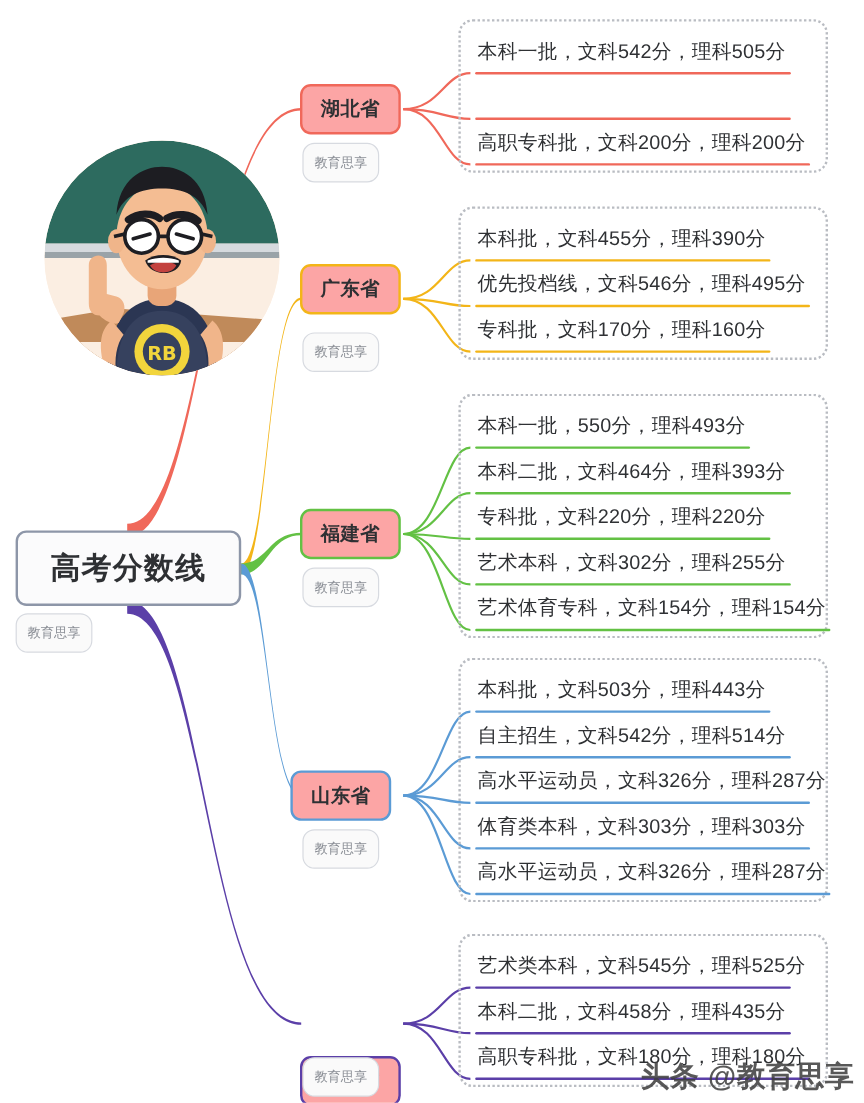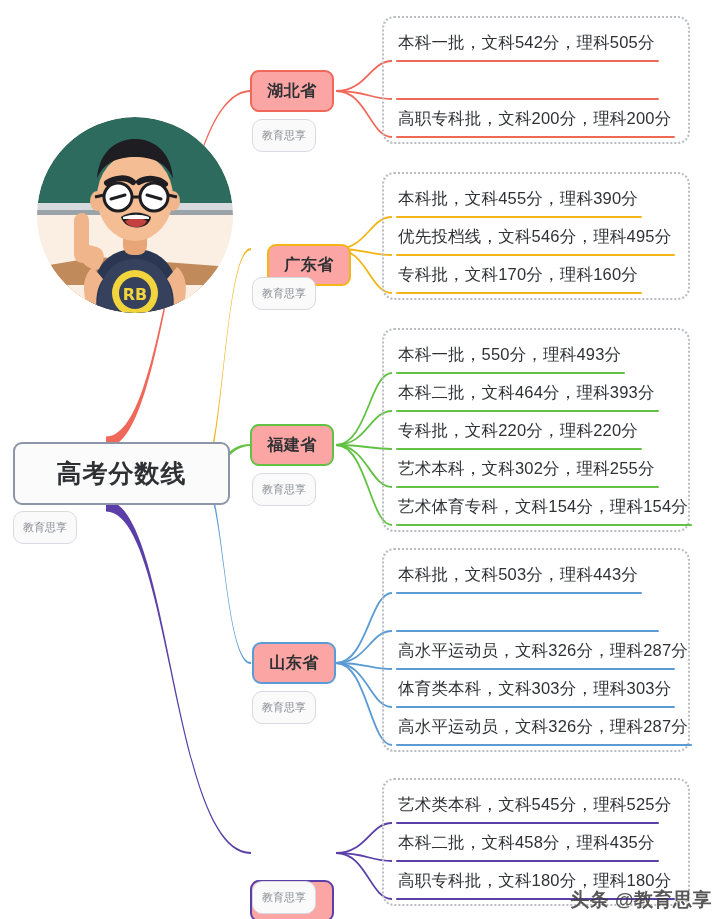--- a/index.html
+++ b/index.html
@@ -33,21 +33,21 @@
     border-radius: 50%;
     overflow: hidden;
     z-index: 3;
     background: #fdf1e6;
   }
 
   
   .root-node {
     position: absolute;
     left: 13px; top: 442px;
-    width: 217px; height: 63px;
+    width: 188px; height: 63px;
     background: #fbfbfc;
     border: 2px solid #8d96a8;
     border-radius: 9px;
     display: flex; align-items: center; justify-content: center;
     z-index: 4;
   }
   .root-node .root-label {
     font-size: 25px;
     font-weight: bold;
     color: #2e3033;
@@ -113,21 +113,21 @@
     position: absolute;
     left: 0; bottom: 0;
     height: 2px;
     border-radius: 1px;
   }
 
   
   .watermark {
     position: absolute;
     right: 8px; bottom: 6px;
-    font-size: 19px;
+    font-size: 24px;
     font-weight: bold;
     color: #3c3c3c;
     opacity: 0.85;
     z-index: 6;
     white-space: nowrap;
     letter-spacing: 0.5px;
   }
 </style>
 </head>
 <body>
@@ -236,21 +236,21 @@
           <div class="leaf-rule" style="background: rgb(240, 104, 90); width: 263px;"></div>
         </div>
         <div class="leaf-item">
           <div class="leaf-rule" style="background: rgb(240, 104, 90); width: 263px;"></div>
         </div>
         <div class="leaf-item">
           <span class="leaf-text">高职专科批，文科200分，理科200分</span>
           <div class="leaf-rule" style="background: rgb(240, 104, 90); width: 279px;"></div>
         </div>
       </div>
-      <div class="branch-node" style="left: 250px; top: 244px; border-color: rgb(243, 181, 24); margin-left: 17px;">
+      <div class="branch-node" style="left: 250px; top: 220px; border-color: rgb(243, 181, 24);">
         <span class="branch-label">广东省</span>
       </div>
       <div class="tag-pill" style="left: 252px; top: 277px;">
         <span>教育思享</span>
       </div>
       <div class="leaf-group" style="left: 382px; top: 172px; width: 308px;">
         <div class="leaf-item">
           <span class="leaf-text">本科批，文科455分，理科390分</span>
           <div class="leaf-rule" style="background: rgb(243, 181, 24); width: 246px;"></div>
         </div>
@@ -284,32 +284,33 @@
         </div>
         <div class="leaf-item">
           <span class="leaf-text">艺术本科，文科302分，理科255分</span>
           <div class="leaf-rule" style="background: rgb(99, 193, 68); width: 263px;"></div>
         </div>
         <div class="leaf-item">
           <span class="leaf-text">艺术体育专科，文科154分，理科154分</span>
           <div class="leaf-rule" style="background: rgb(99, 193, 68); width: 296px;"></div>
         </div>
       </div>
-      <div class="branch-node" style="left: 252px; top: 642px; border-color: rgb(91, 155, 213);">
+      <div class="branch-node" style="left: 242px; top: 642px; border-color: rgb(91, 155, 213);">
         <span class="branch-label">山东省</span>
       </div>
       <div class="tag-pill" style="left: 252px; top: 691px;">
         <span>教育思享</span>
       </div>
       <div class="leaf-group" style="left: 382px; top: 548px; width: 308px;">
         <div class="leaf-item">
           <span class="leaf-text">本科批，文科503分，理科443分</span>
           <div class="leaf-rule" style="background: rgb(91, 155, 213); width: 246px;"></div>
         </div>
         <div class="leaf-item">
+          <span class="leaf-text">自主招生，文科542分，理科514分</span>
           <div class="leaf-rule" style="background: rgb(91, 155, 213); width: 263px;"></div>
         </div>
         <div class="leaf-item">
           <span class="leaf-text">高水平运动员，文科326分，理科287分</span>
           <div class="leaf-rule" style="background: rgb(91, 155, 213); width: 279px;"></div>
         </div>
         <div class="leaf-item">
           <span class="leaf-text">体育类本科，文科303分，理科303分</span>
           <div class="leaf-rule" style="background: rgb(91, 155, 213); width: 279px;"></div>
         </div>

